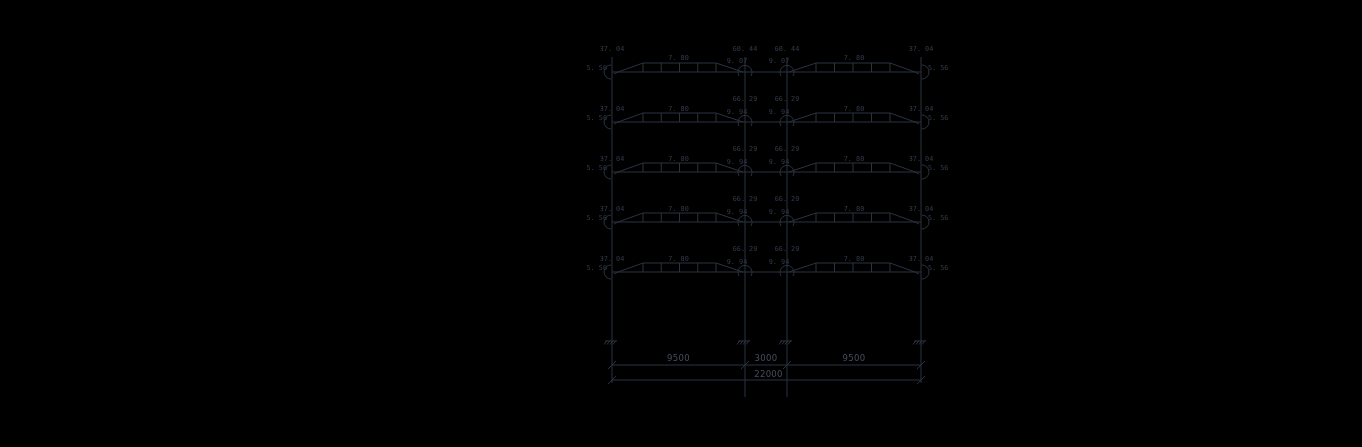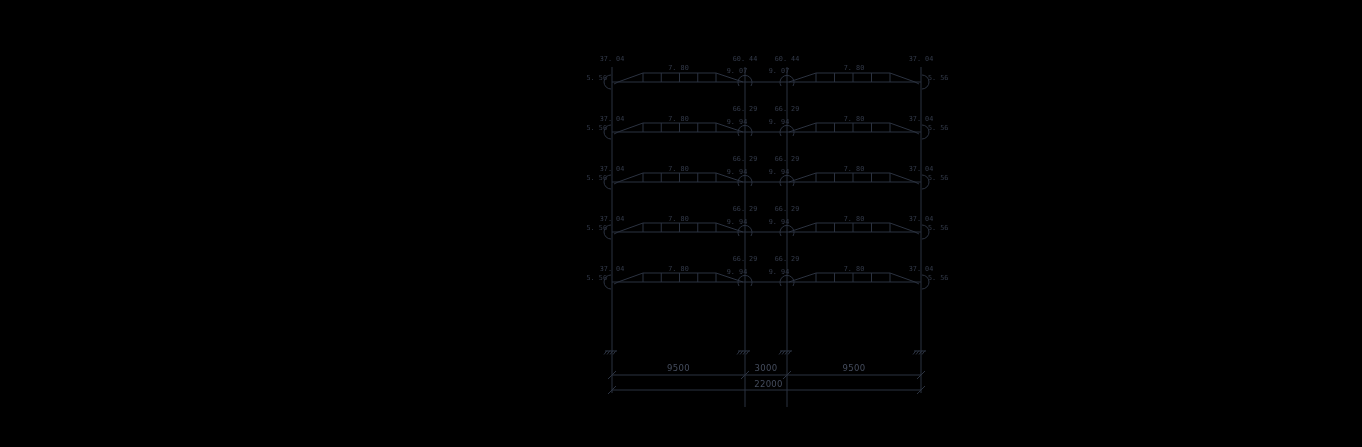--- a/index.html
+++ b/index.html
@@ -1,18 +1,18 @@
 <!DOCTYPE html>
 <html><head>
 <meta charset="utf-8">
 <style>
   html,body{margin:0;padding:0;}
   body{width:1362px;height:447px;background:#000;overflow:hidden;
        font-family:"DejaVu Sans",sans-serif;}
-  .stage{position:absolute;left:0;top:10px;width:1362px;height:353px;background:#000;}
+  .stage{position:absolute;left:0;top:0;width:1362px;height:353px;background:#000;}
   svg{position:absolute;left:0;top:0;}
   .m-label{font-family:"DejaVu Sans Mono",monospace;font-size:6.8px;letter-spacing:0;}
   .d-label{font-family:"DejaVu Sans",sans-serif;font-size:8.5px;letter-spacing:0.3px;}
 </style>
 </head>
 <body>
 
 <div class="stage">
   <svg id="drawing" width="1362" height="447" viewBox="0 0 1362 447">
       <line x1="612" y1="72" x2="921" y2="72" stroke="#2b3240" stroke-width="1"></line>

